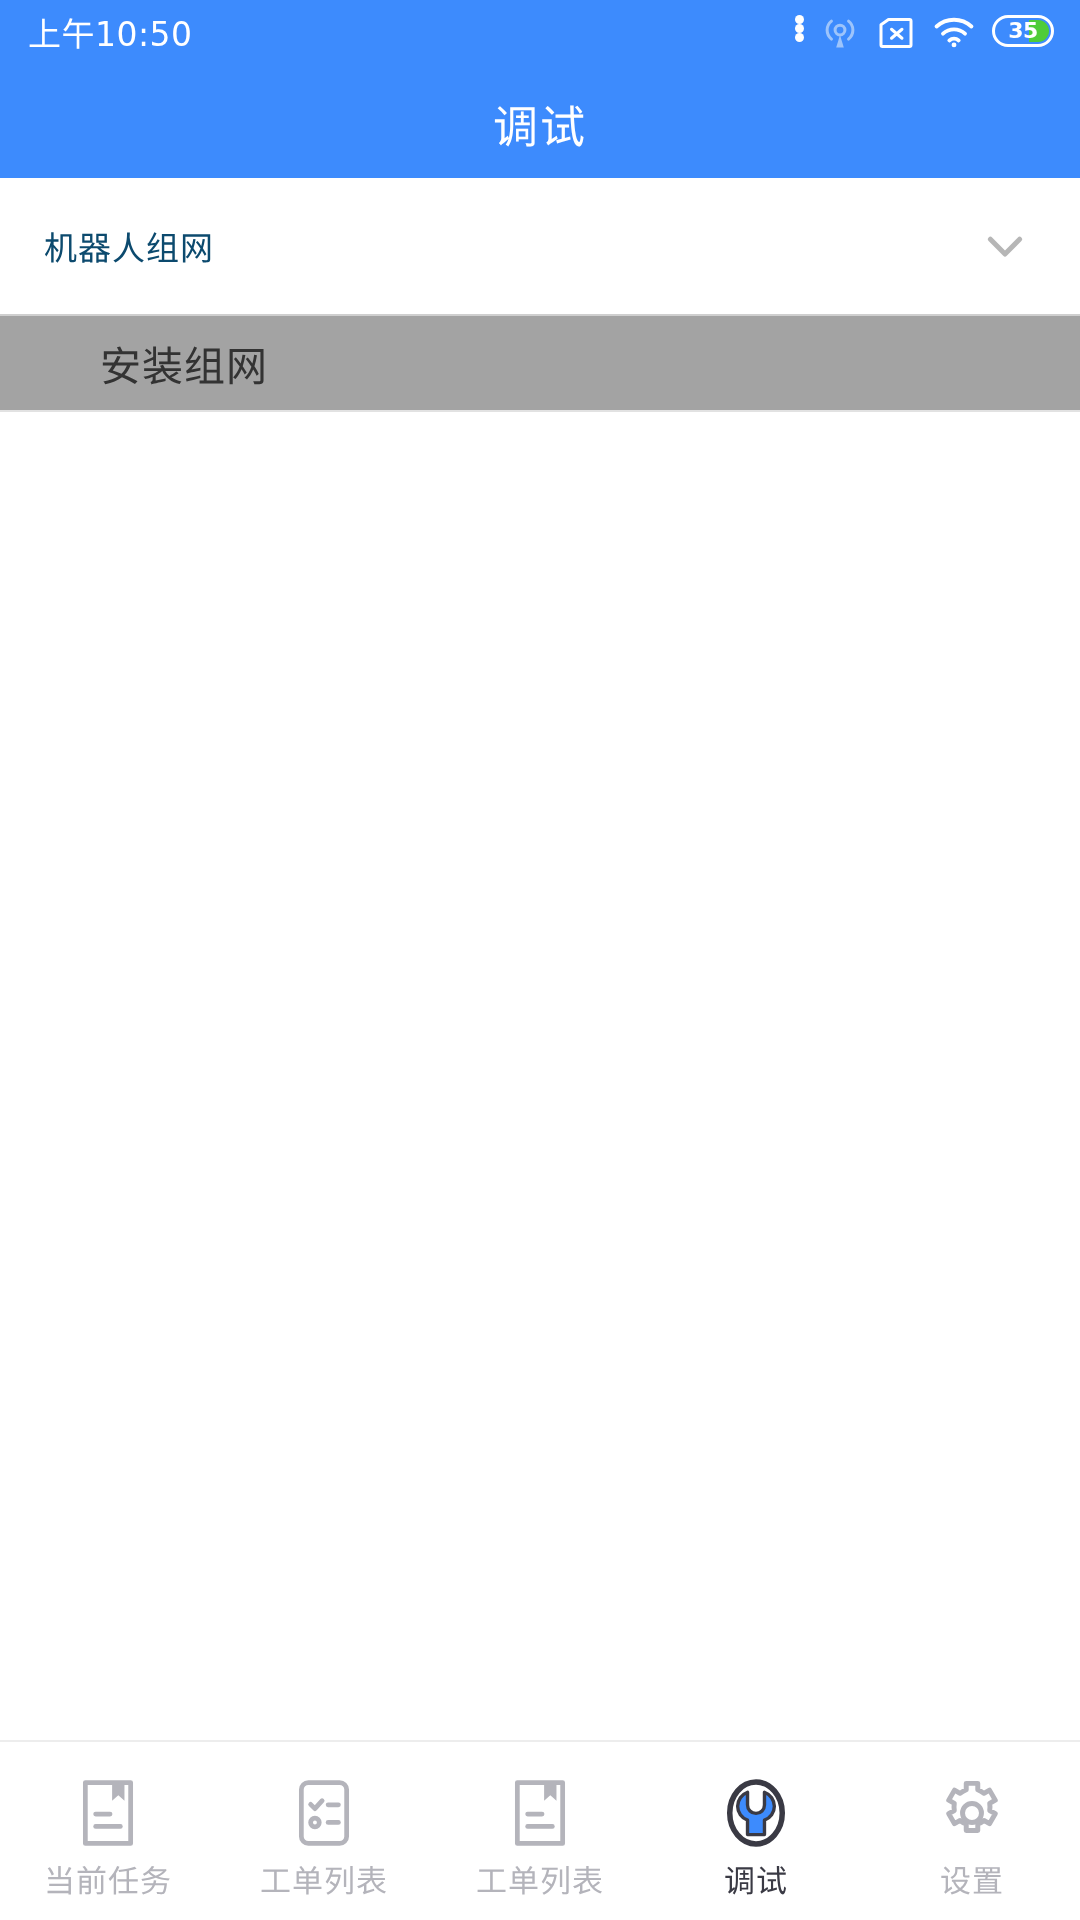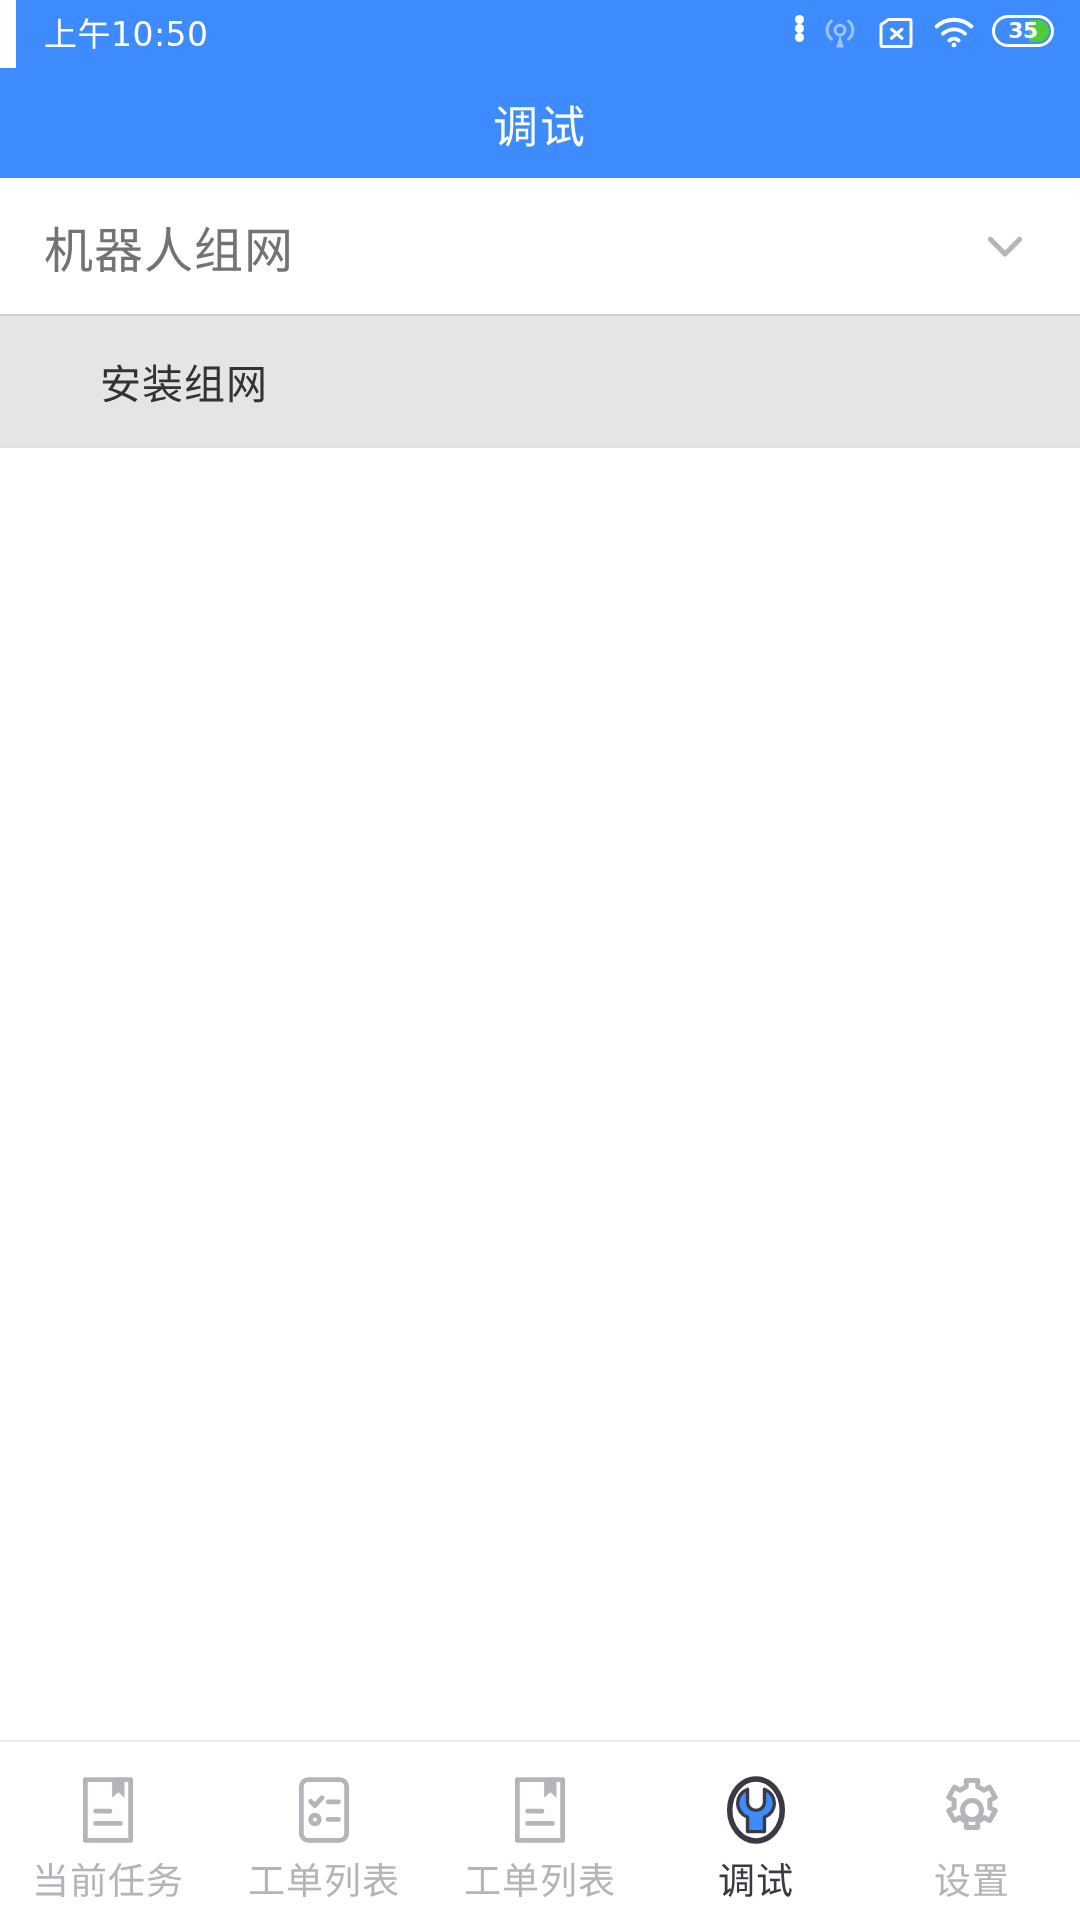--- a/index.html
+++ b/index.html
@@ -17,21 +17,20 @@
     background:#ffffff;
   }
 
   
   .status-bar{
     height:68px;
     background:#3d8bfd;
     display:flex;align-items:center;
     padding:0 26px 0 28px;
     flex:0 0 auto;
-    margin-left:16px;
   }
   .status-time{
     color:#ffffff;
     font-size:33px;
     letter-spacing:0.5px;
     line-height:1;
     white-space:nowrap;
   }
   .status-icons{
     margin-left:auto;
@@ -84,31 +83,31 @@
     overflow:hidden;
   }
   .group-header{
     height:138px;
     background:#ffffff;
     display:flex;align-items:center;
     padding:0 48px 0 44px;
     border-bottom:2px solid #cfcfcf;
   }
   .group-header .label{
-    font-size:49px;color:#737373;
+    font-size:33px;color:#0c4a6e;
     letter-spacing:1px;
   }
   .chev{
     margin-left:auto;
     width:54px;height:54px;
     display:flex;align-items:center;justify-content:center;
   }
   .sub-item{
-    height:132px;
-    background:#e5e5e5;
+    height:96px;
+    background:#a3a3a3;
     display:flex;align-items:center;
     padding:0 48px 0 100px;
     border-bottom:2px solid #e2e2e2;
   }
   .sub-item .label{
     font-size:41px;color:#333333;
     letter-spacing:1px;
   }
   .filler{background:#ffffff;flex:1 1 auto;}
 
@@ -125,21 +124,21 @@
     display:flex;flex-direction:column;
     align-items:center;justify-content:center;
     gap:14px;
     padding-top:8px;
   }
   .tab-icon{
     width:78px;height:78px;
     display:flex;align-items:center;justify-content:center;
   }
   .tab-label{
-    font-size:37px;
+    font-size:31px;
     color:#b4b4bb;
     letter-spacing:1px;
     line-height:1;
   }
   .tab.active .tab-label{color:#3a3a44;}
 </style>
 </head>
 <body>
 
 <div id="app">

